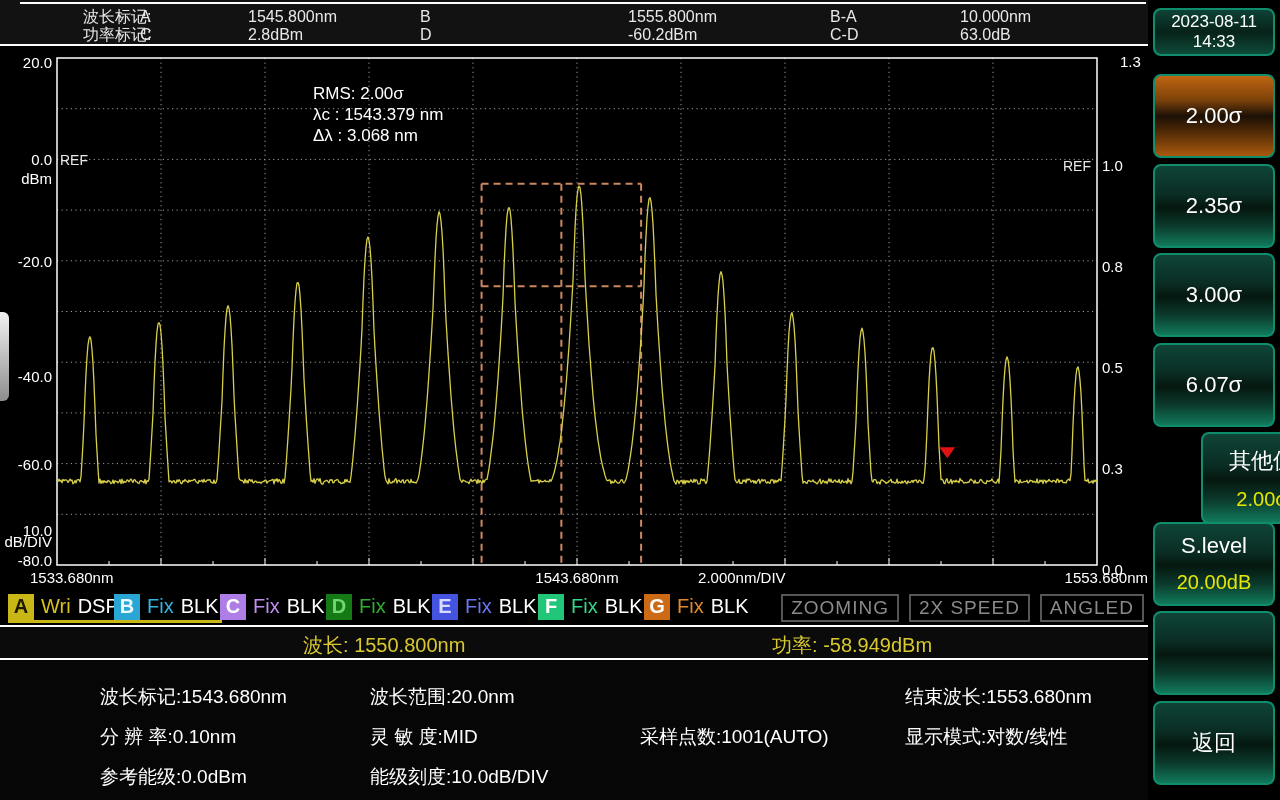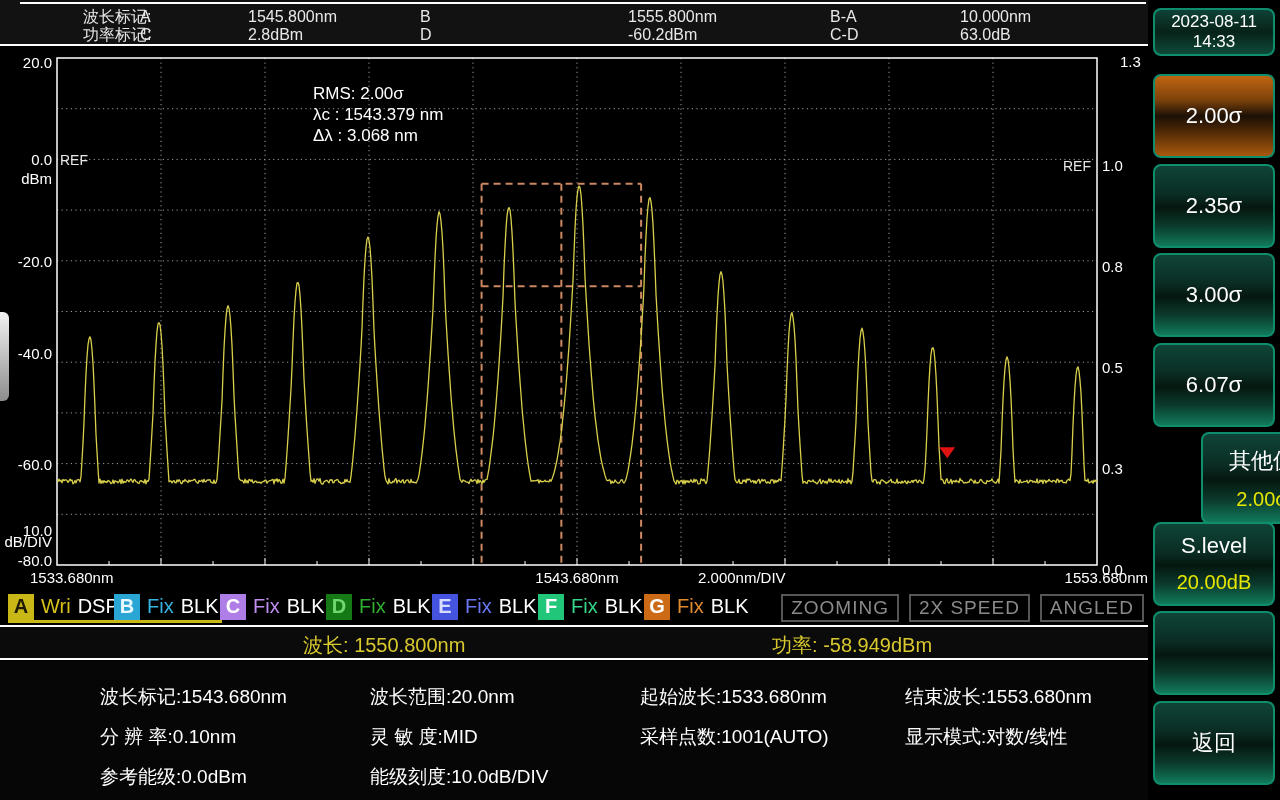--- a/index.html
+++ b/index.html
@@ -148,21 +148,21 @@
     <span class="ref-label" style="left:1063px;top:106px">REF</span>
     <div class="annotation" id="annotation">
         <div>RMS:  2.00σ</div>
         <div>λc   : 1543.379 nm</div>
         <div>Δλ   : 3.068 nm</div>
       </div>
   <span class="axis-label axis-left" style="top: 3.07px;">20.0</span>
       <span class="axis-label axis-left" style="top: 100.414px;">0.0</span>
       <span class="axis-label axis-left" style="top: 119.173px;">dBm</span>
       <span class="axis-label axis-left" style="top: 202.321px;">-20.0</span>
-      <span class="axis-label axis-left" style="top: 294px;">-40.0</span>
+      <span class="axis-label axis-left" style="top: 317px;">-40.0</span>
       <span class="axis-label axis-left" style="top: 405.121px;">-60.0</span>
       <span class="axis-label axis-left" style="top: 463.426px; margin-top: 8px;">10.0</span>
       <span class="axis-label axis-left" style="top: 481.678px;">dB/DIV</span>
       <span class="axis-label axis-left" style="top: 501.451px;">-80.0</span>
       <span class="axis-label axis-right" style="top: 2.056px; margin-left: 18px;">1.3</span>
       <span class="axis-label axis-right" style="top: 105.991px;">1.0</span>
       <span class="axis-label axis-right" style="top: 206.884px;">0.8</span>
       <span class="axis-label axis-right" style="top: 308.284px;">0.5</span>
       <span class="axis-label axis-right" style="top: 408.67px;">0.3</span>
       <span class="axis-label axis-right" style="top: 510.07px;">0.0</span>
@@ -227,21 +227,20 @@
     <span class="cell" style="left:772px">
       <span>功率:</span>
       <span>-58.949dBm</span>
     </span>
   </div>
   <div class="sep-b"></div>
 
   <div class="settings" id="settings">
       <span class="set-cell" style="left: 100px; top: 24px;">波长标记:1543.680nm</span>
       <span class="set-cell" style="left: 370px; top: 24px;">波长范围:20.0nm</span>
-      <span class="set-cell" style="left: 640px; top: 24px;">起始波长:1533.680nm</span>
       <span class="set-cell" style="left: 905px; top: 24px;">结束波长:1553.680nm</span>
       <span class="set-cell" style="left: 100px; top: 64px;">分 辨 率:0.10nm</span>
       <span class="set-cell" style="left: 370px; top: 64px;">灵 敏 度:MID</span>
       <span class="set-cell" style="left: 640px; top: 64px;">采样点数:1001(AUTO)</span>
       <span class="set-cell" style="left: 905px; top: 64px;">显示模式:对数/线性</span>
       <span class="set-cell" style="left: 100px; top: 104px;">参考能级:0.0dBm</span>
       <span class="set-cell" style="left: 370px; top: 104px;">能级刻度:10.0dB/DIV</span>
     </div>
 
   <div class="sidebar">

